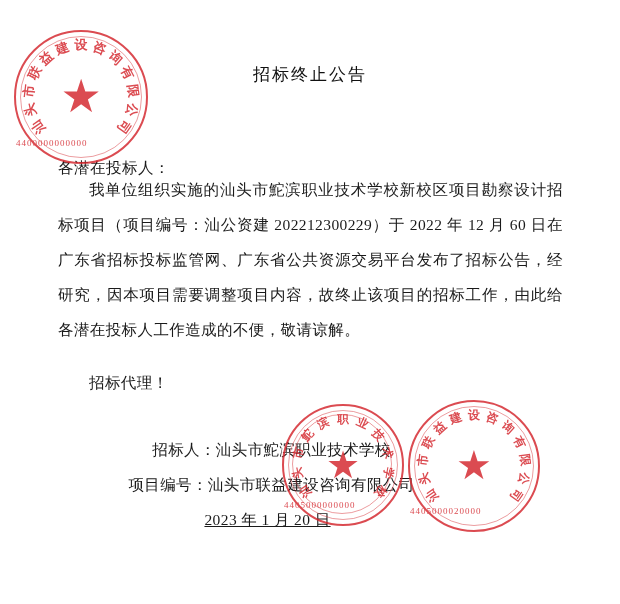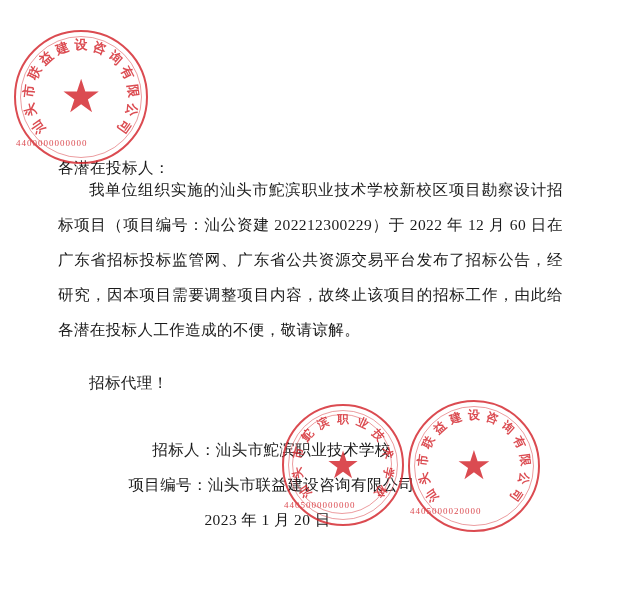--- a/index.html
+++ b/index.html
@@ -82,20 +82,21 @@
     text-align: center;
   }
   .sign-line {
     font-size: 15.5px;
     line-height: 35px;
     letter-spacing: 0.4px;
     padding-right: 20px;
   }
   .sign-line.date {
     padding-right: 28px;
+    text-decoration: underline;
   }
 
   
   .seal {
     position: absolute;
     border-radius: 50%;
     border: 2.5px solid #d4242b;
     color: #d4242b;
     opacity: 0.82;
     pointer-events: none;
@@ -185,20 +186,21 @@
     position: absolute;
     pointer-events: none;
   }
 </style>
 </head>
 <body>
 
 <div class="page">
 
   <div class="title-block">
+    <div class="title-line second">招标终止公告</div>
   </div>
 
   <div class="salutation">各潜在投标人：</div>
 
   <div class="body-block">
     <p class="para indent">我单位组织实施的汕头市鮀滨职业技术学校新校区项目勘察设计招标项目（项目编号：汕公资建 202212300229）于 2022 年 12 月 60 日在广东省招标投标监管网、广东省公共资源交易平台发布了招标公告，经研究，因本项目需要调整项目内容，故终止该项目的招标工作，由此给各潜在投标人工作造成的不便，敬请谅解。</p>
     <p class="para indent gap">招标代理！</p>
   </div>
 
   <div class="sign-block">

